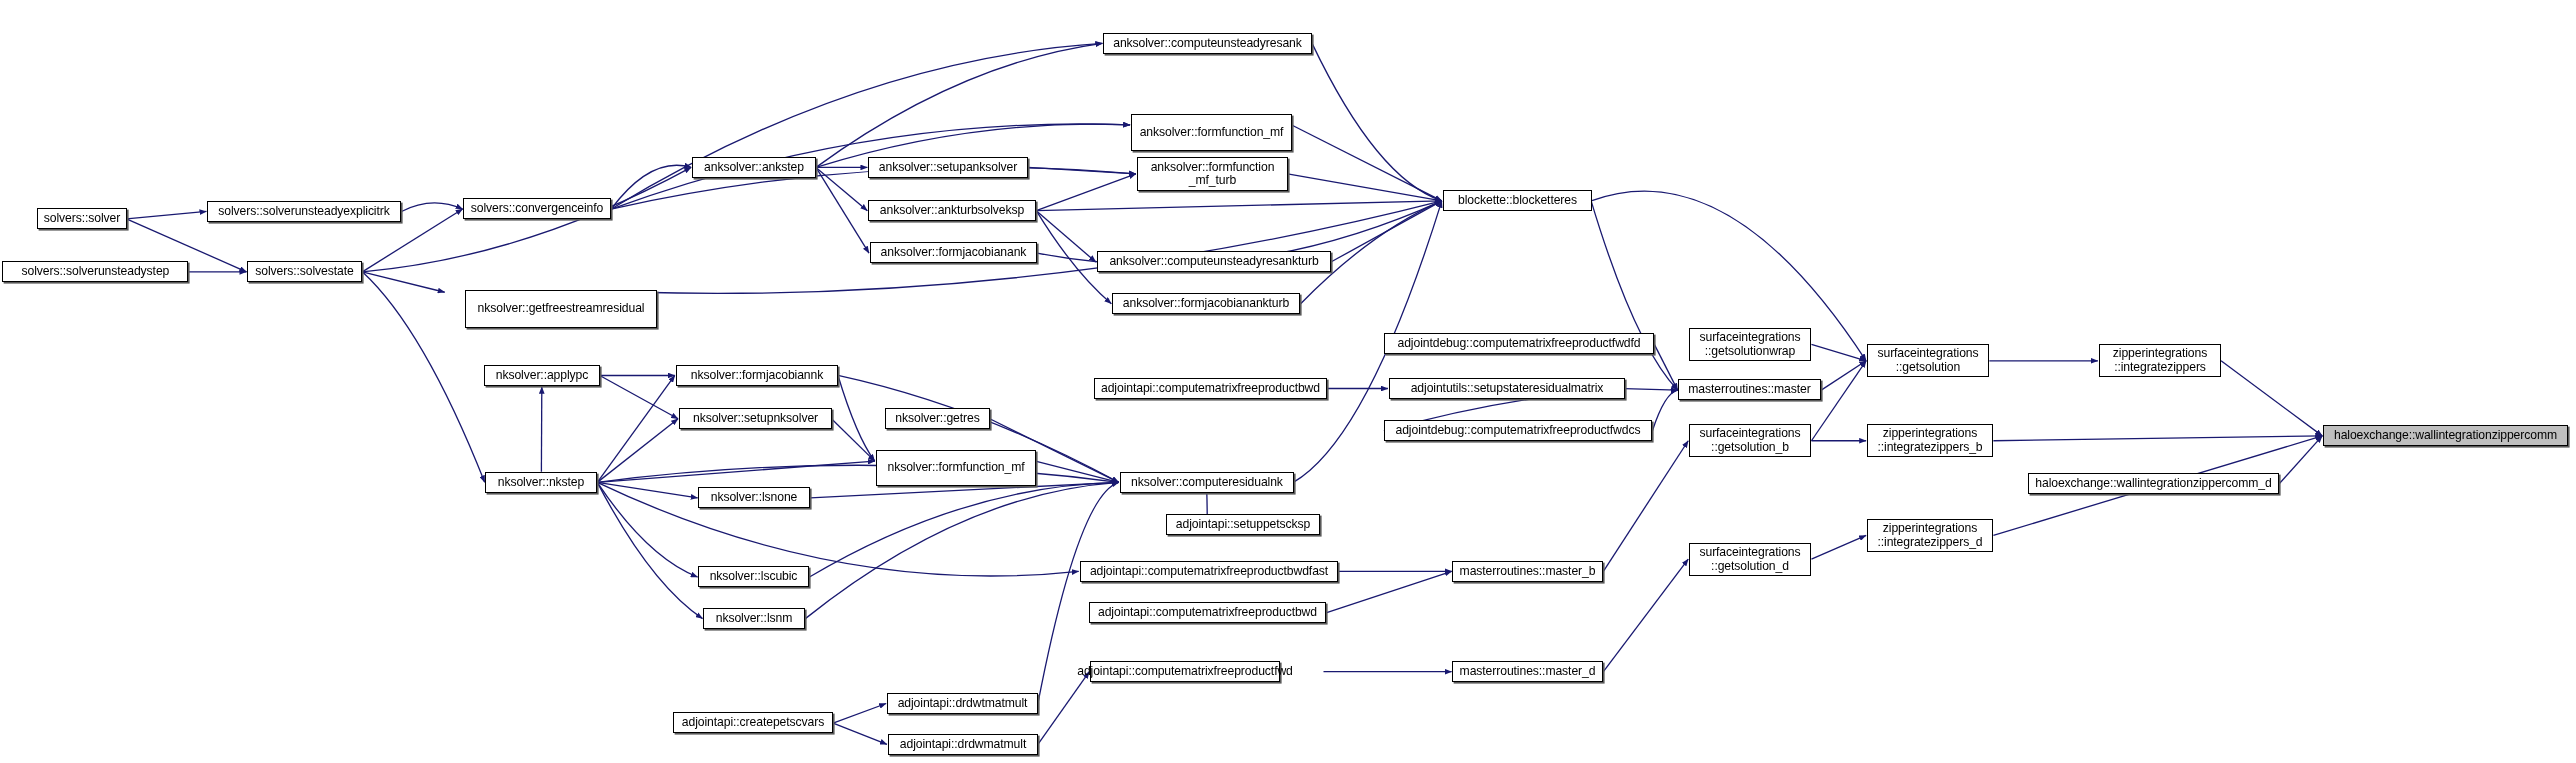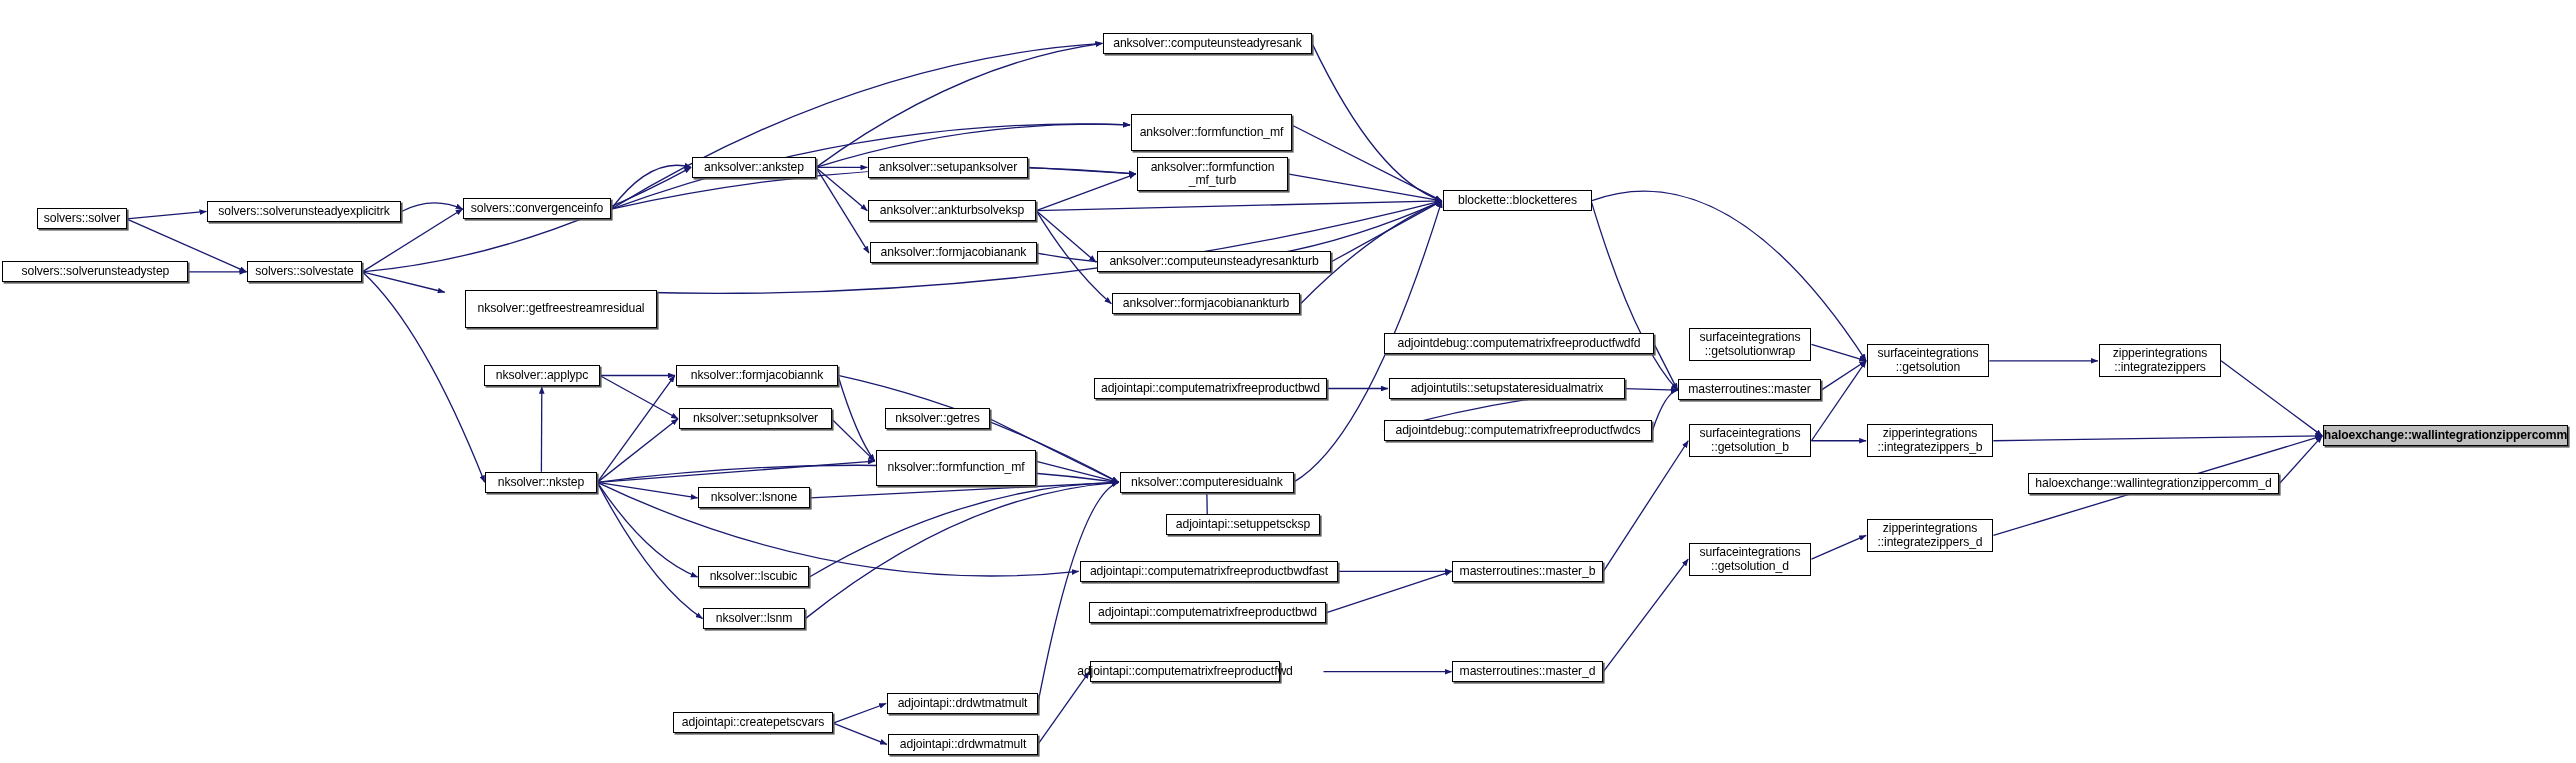--- a/index.html
+++ b/index.html
@@ -180,16 +180,16 @@
     <div class="node" style="left: 1689px; top: 543px; width: 122px; height: 33px;"><span class="lbl">surfaceintegrations
 ::getsolution_d</span></div>
     <div class="node" style="left: 1867px; top: 344px; width: 122px; height: 33px;"><span class="lbl">surfaceintegrations
 ::getsolution</span></div>
     <div class="node" style="left: 1867px; top: 424px; width: 126px; height: 33px;"><span class="lbl">zipperintegrations
 ::integratezippers_b</span></div>
     <div class="node" style="left: 1867px; top: 519px; width: 126px; height: 33px;"><span class="lbl">zipperintegrations
 ::integratezippers_d</span></div>
     <div class="node" style="left: 2099px; top: 344px; width: 122px; height: 33px;"><span class="lbl">zipperintegrations
 ::integratezippers</span></div>
-    <div class="node highlight" style="left: 2323px; top: 425px; width: 245px; height: 21px; font-weight: bold;"><span class="lbl">haloexchange::wallintegrationzippercomm</span></div>
+    <div class="node highlight" style="left: 2323px; top: 425px; width: 245px; height: 21px;"><span class="lbl">haloexchange::wallintegrationzippercomm</span></div>
     <div class="node shadow" style="left: 2028px; top: 473px; width: 251px; height: 21px;"><span class="lbl">haloexchange::wallintegrationzippercomm_d</span></div>
   </div>
 
 
 </body></html>

